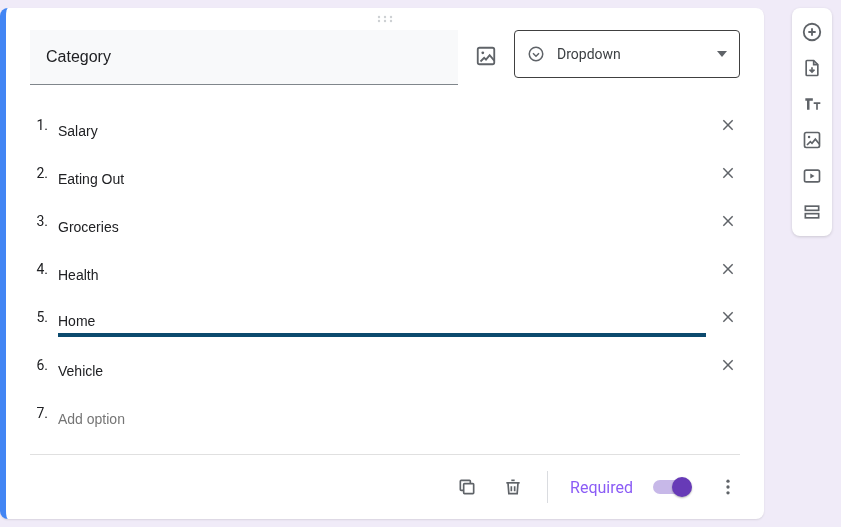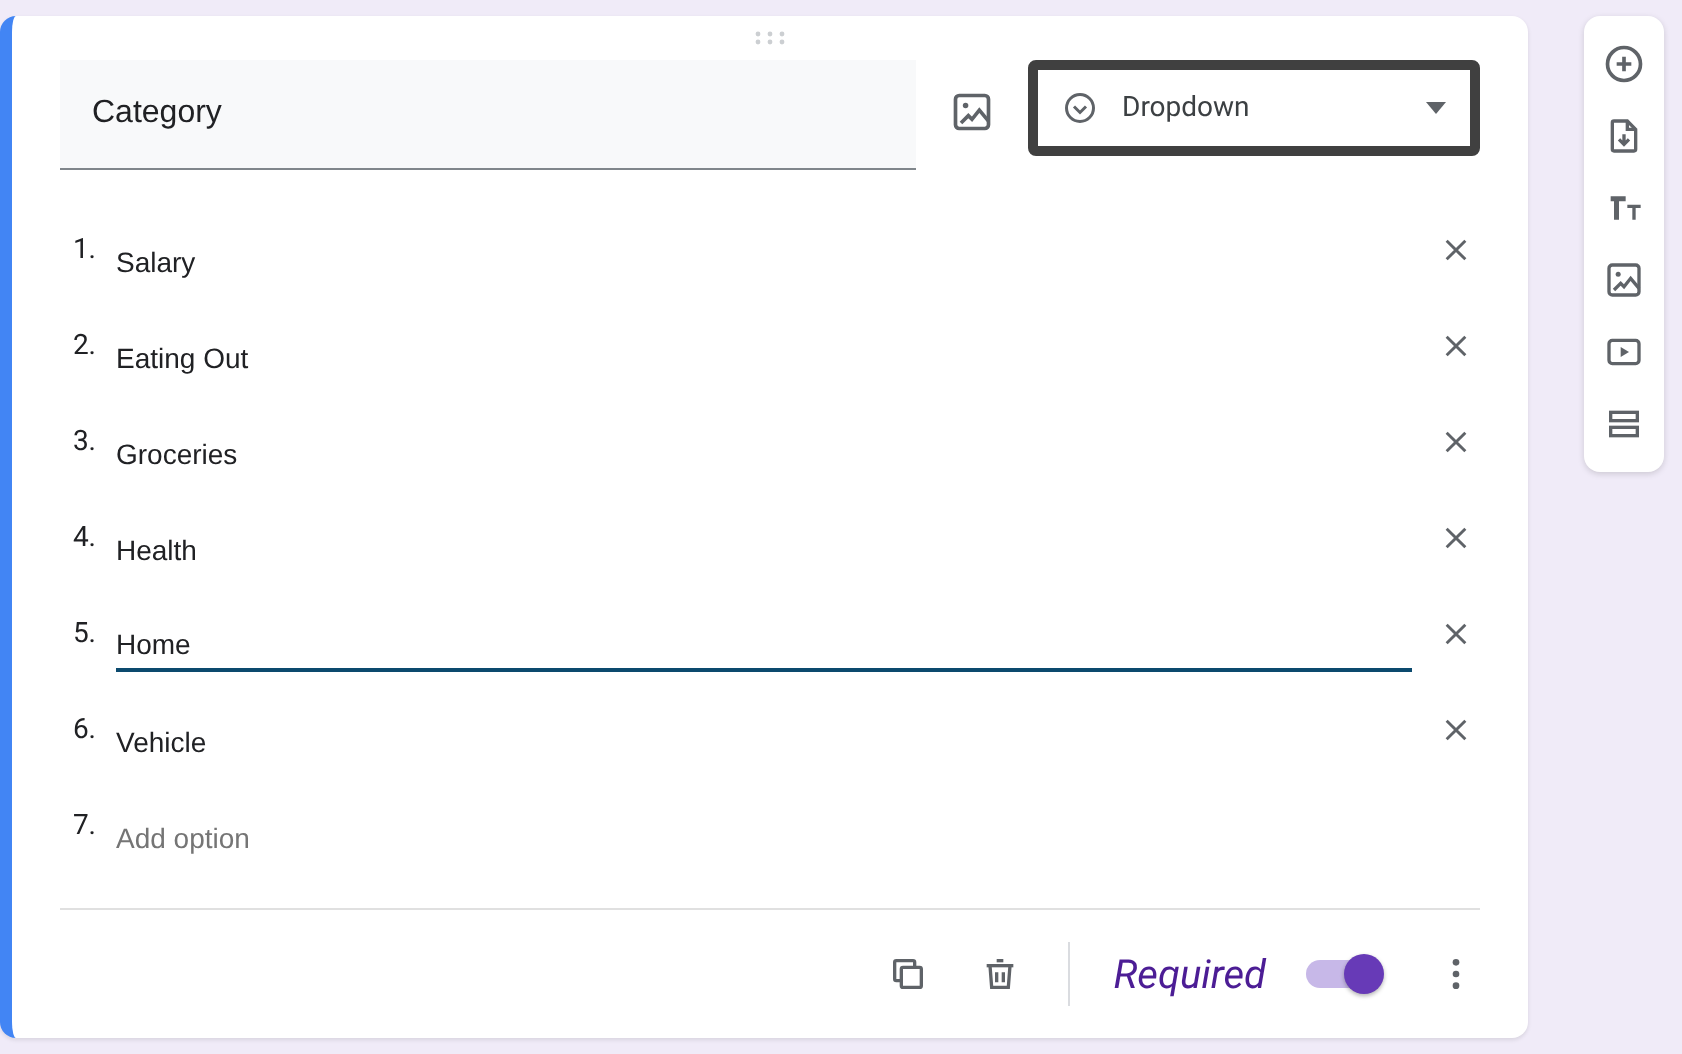--- a/index.html
+++ b/index.html
@@ -59,21 +59,21 @@
     margin-top: 14px;
     color: #5f6368;
     cursor: pointer;
     display: flex;
     align-items: center;
     justify-content: center;
   }
   .type-select {
     width: 226px;
     height: 48px;
-    border: 5px solid #404040;
+    border: 1px solid #404040;
     border-radius: 4px;
     display: flex;
     align-items: center;
     padding: 0 12px;
     gap: 12px;
     cursor: pointer;
     color: #3c4043;
   }
   .type-select .label { flex: 1; font-size: 14px; }
   .type-select .chev { color: #5f6368; }
@@ -100,21 +100,21 @@
     outline: none;
     font-size: 14px;
     color: #202124;
     width: 100%;
     padding: 4px 0;
     background: transparent;
     margin-top: 12px;
   }
   .option-input.placeholder { color: #c2410c; }
   .option-row.active .option-input {
-    border-bottom: 2px solid #0c4a6e;
+    border-bottom: 4px solid #0c4a6e;
   }
   .remove-x {
     width: 24px;
     height: 24px;
     color: #5f6368;
     cursor: pointer;
     display: flex;
     align-items: center;
     justify-content: center;
   }
@@ -130,21 +130,21 @@
     justify-content: flex-end;
     padding: 0 18px 0 24px;
     gap: 10px;
   }
   .footer .ibtn {
     width: 36px; height:36px;
     display:flex; align-items:center; justify-content:center;
     color:#5f6368; cursor:pointer; border-radius:50%;
   }
   .vline { width:1px; height:32px; background:#dadce0; margin:0 6px;}
-  .req-label { font-size:20px; color:#4c1d95; margin-left:6px;font-style:italic;}
+  .req-label { font-size:16px; color:#8b5cf6; margin-left:6px;}
   .switch {
     width:37px; height:14px; background:#c7b8e8; border-radius:7px;
     position:relative; margin:0 10px; cursor:pointer;
   }
   .switch .knob {
     position:absolute; right:-2px; top:-3px;
     width:20px; height:20px; border-radius:50%;
     background:#673ab7;
     box-shadow:0 1px 2px rgba(0,0,0,.3);
   }

